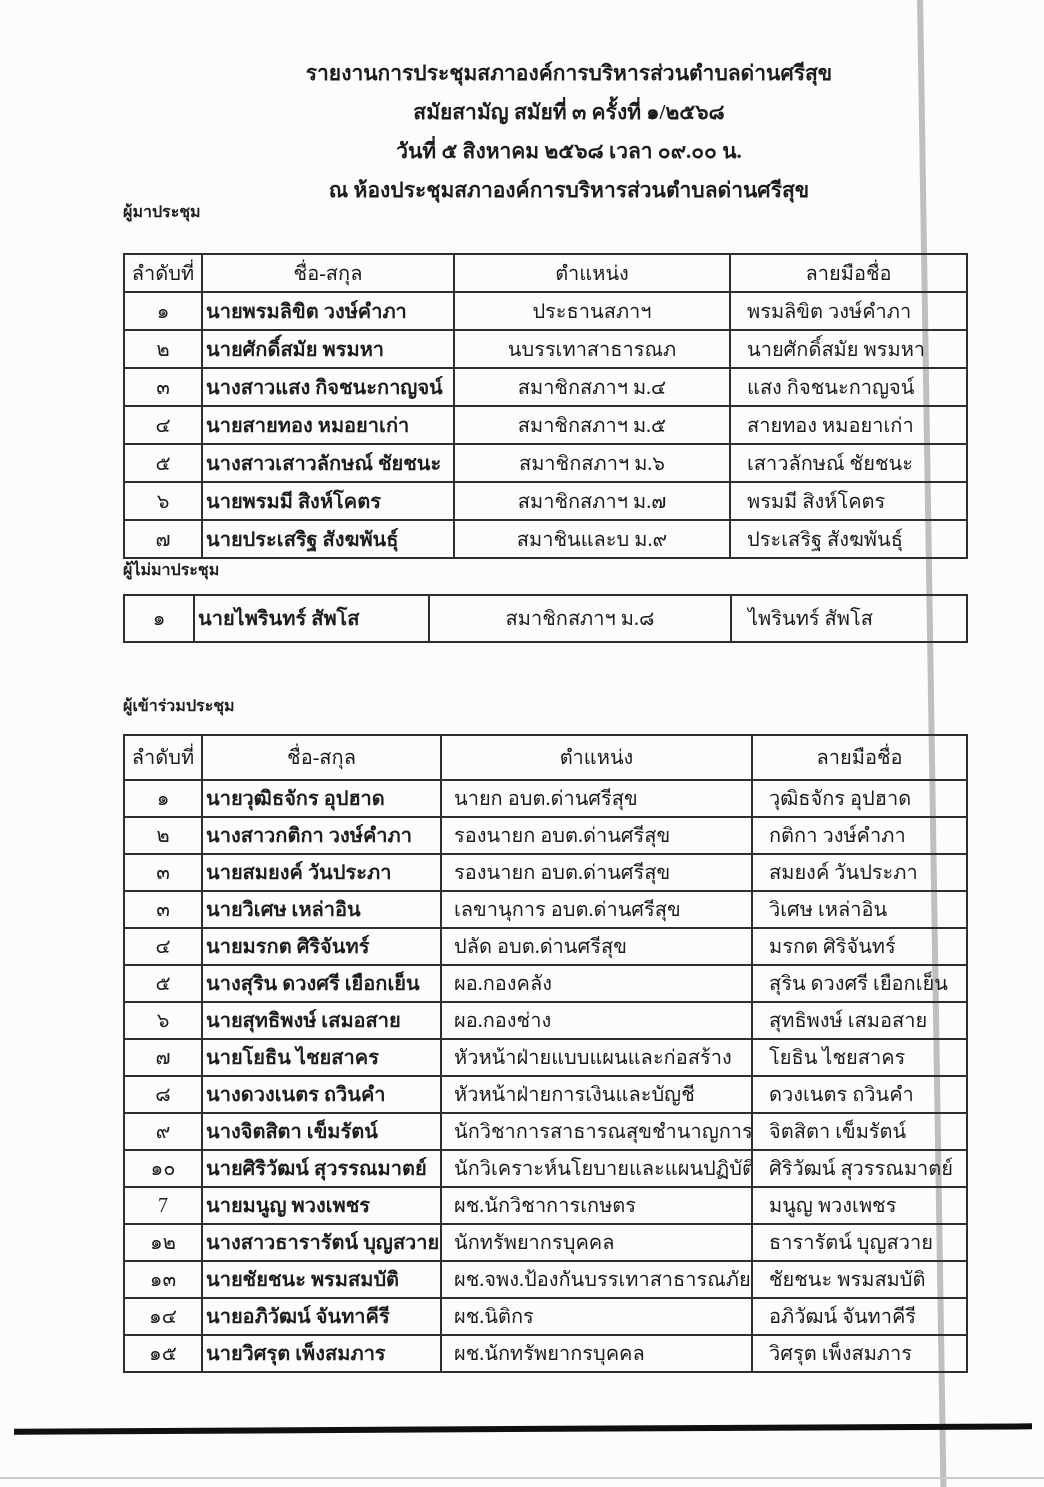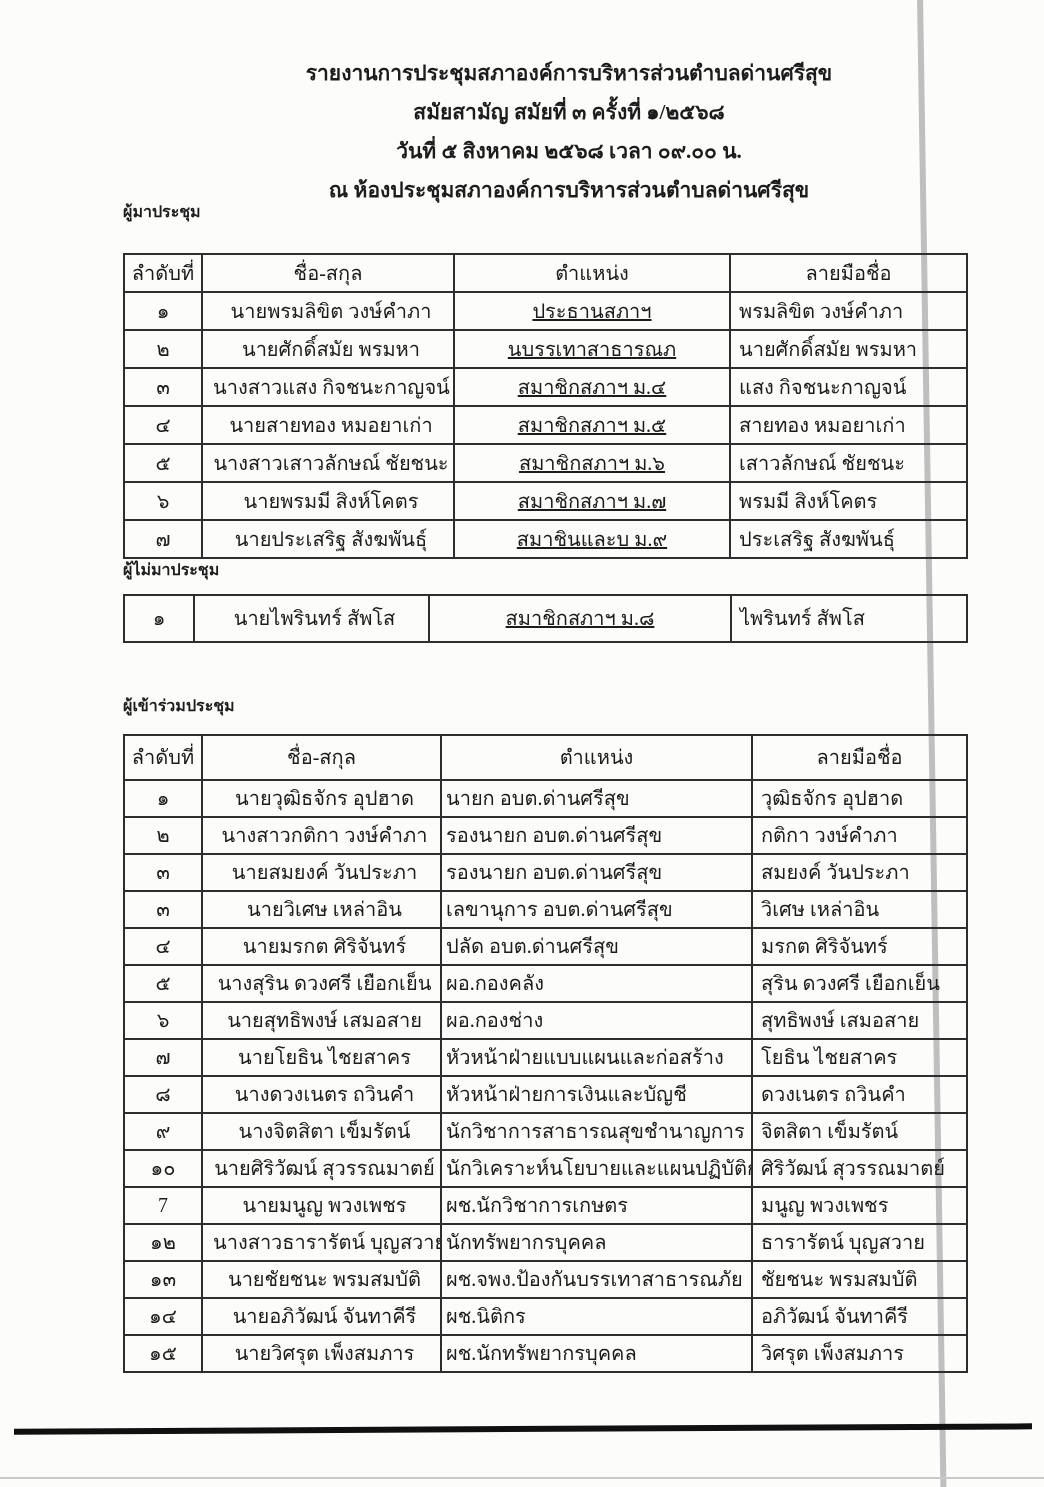--- a/index.html
+++ b/index.html
@@ -79,24 +79,24 @@
     font-size: 20px;
     font-weight: normal;
     line-height: 1.25;
     vertical-align: middle;
     overflow: hidden;
     white-space: nowrap;
     padding: 0 4px;
   }
   .doc-table th { text-align: center; }
   .doc-table td:nth-child(1) { text-align: center; }
-  .doc-table td:nth-child(2) { text-align: center; padding-left: 10px; }
-  .t0 td:nth-child(3), .t1 td:nth-child(3) { text-align: center; text-decoration: underline; }
-  .t2 td:nth-child(3) { text-align: left; padding-left: 4px; }
-  .doc-table td:nth-child(4) { text-align: left; padding-left: 8px; margin-top: 24px; }
+  .doc-table td:nth-child(2) { text-align: left; padding-left: 3px; font-weight: bold; }
+  .t0 td:nth-child(3), .t1 td:nth-child(3) { text-align: center; }
+  .t2 td:nth-child(3) { text-align: left; padding-left: 12px; }
+  .doc-table td:nth-child(4) { text-align: left; padding-left: 16px; margin-top: 24px; }
 
   
   .t0 col:nth-child(1){width:78px}  .t0 col:nth-child(2){width:252px}
   .t0 col:nth-child(3){width:276px} .t0 col:nth-child(4){width:237px}
   .t1 col:nth-child(1){width:70px}  .t1 col:nth-child(2){width:235px}
   .t1 col:nth-child(3){width:302px} .t1 col:nth-child(4){width:236px}
   .t2 col:nth-child(1){width:78px}  .t2 col:nth-child(2){width:239px}
   .t2 col:nth-child(3){width:311px} .t2 col:nth-child(4){width:215px}
 
   

